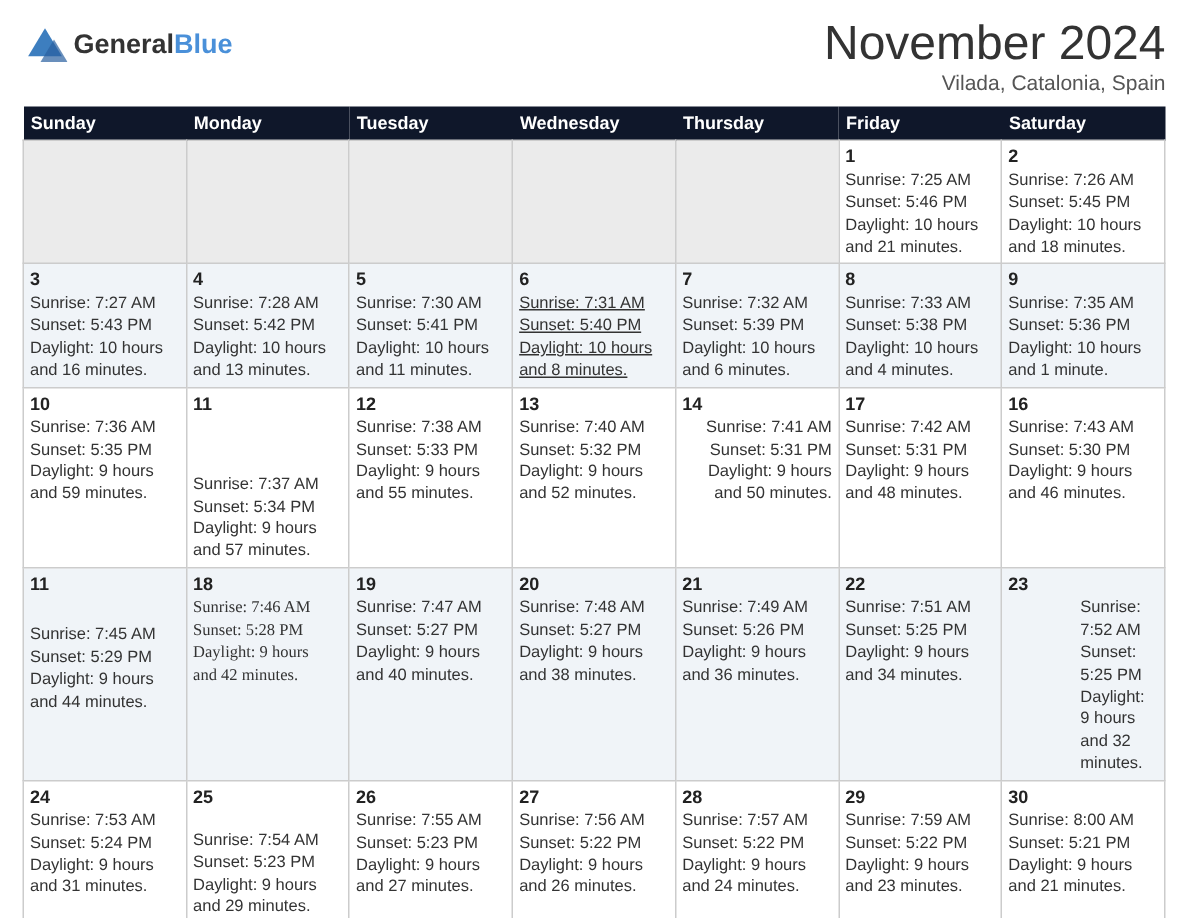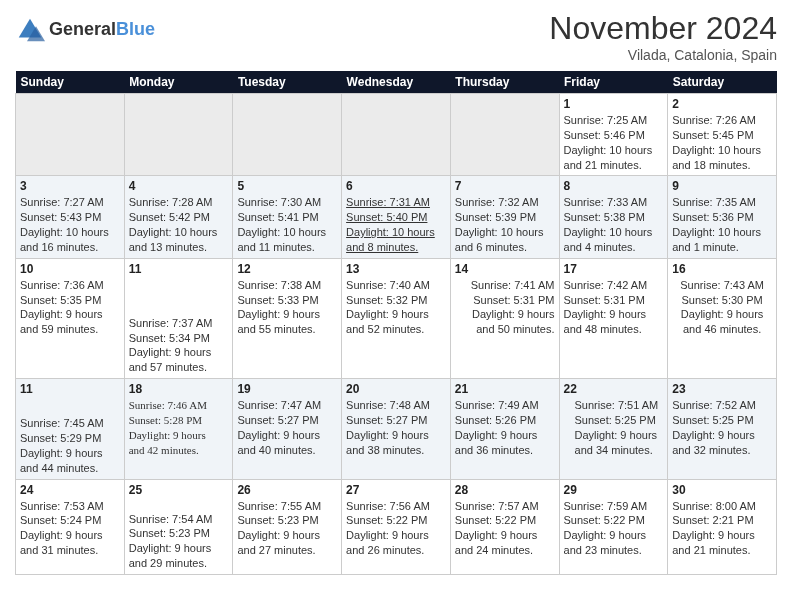--- a/index.html
+++ b/index.html
@@ -247,21 +247,21 @@
           </td>
           <td>
             <div class="day-number">17</div>
             <div class="day-info" style="white-space: pre-line;">Sunrise: 7:42 AM
 Sunset: 5:31 PM
 Daylight: 9 hours
 and 48 minutes.</div>
           </td>
           <td>
             <div class="day-number">16</div>
-            <div class="day-info" style="white-space: pre-line; text-align: center;">Sunrise: 7:43 AM
+            <div class="day-info" style="white-space: pre-line;">Sunrise: 7:43 AM
 Sunset: 5:30 PM
 Daylight: 9 hours
 and 46 minutes.</div>
           </td>
         </tr>
         <tr class="row-shaded">
           <td>
             <div class="day-number">11</div>
             <div class="day-info" style="white-space: pre-line; margin-top: 20px;">Sunrise: 7:45 AM
 Sunset: 5:29 PM
@@ -291,28 +291,28 @@
           </td>
           <td>
             <div class="day-number">21</div>
             <div class="day-info" style="white-space: pre-line;">Sunrise: 7:49 AM
 Sunset: 5:26 PM
 Daylight: 9 hours
 and 36 minutes.</div>
           </td>
           <td>
             <div class="day-number">22</div>
-            <div class="day-info" style="white-space: pre-line; margin-left: 11px;">Sunrise: 7:51 AM
+            <div class="day-info" style="white-space: pre-line;">Sunrise: 7:51 AM
 Sunset: 5:25 PM
 Daylight: 9 hours
 and 34 minutes.</div>
           </td>
           <td>
             <div class="day-number">23</div>
-            <div class="day-info" style="white-space: pre-line;">Sunrise: 7:52 AM
+            <div class="day-info" style="white-space: pre-line; margin-left: 48px;">Sunrise: 7:52 AM
 Sunset: 5:25 PM
 Daylight: 9 hours
 and 32 minutes.</div>
           </td>
         </tr>
         <tr class="row-white">
           <td>
             <div class="day-number">24</div>
             <div class="day-info" style="white-space: pre-line;">Sunrise: 7:53 AM
 Sunset: 5:24 PM
@@ -350,20 +350,20 @@
           <td>
             <div class="day-number">29</div>
             <div class="day-info" style="white-space: pre-line;">Sunrise: 7:59 AM
 Sunset: 5:22 PM
 Daylight: 9 hours
 and 23 minutes.</div>
           </td>
           <td>
             <div class="day-number">30</div>
             <div class="day-info" style="white-space: pre-line;">Sunrise: 8:00 AM
-Sunset: 2:21 PM
+Sunset: 5:21 PM
 Daylight: 9 hours
 and 21 minutes.</div>
           </td>
         </tr>
       </tbody>
   </table>
 </div>
 
 </body></html>

